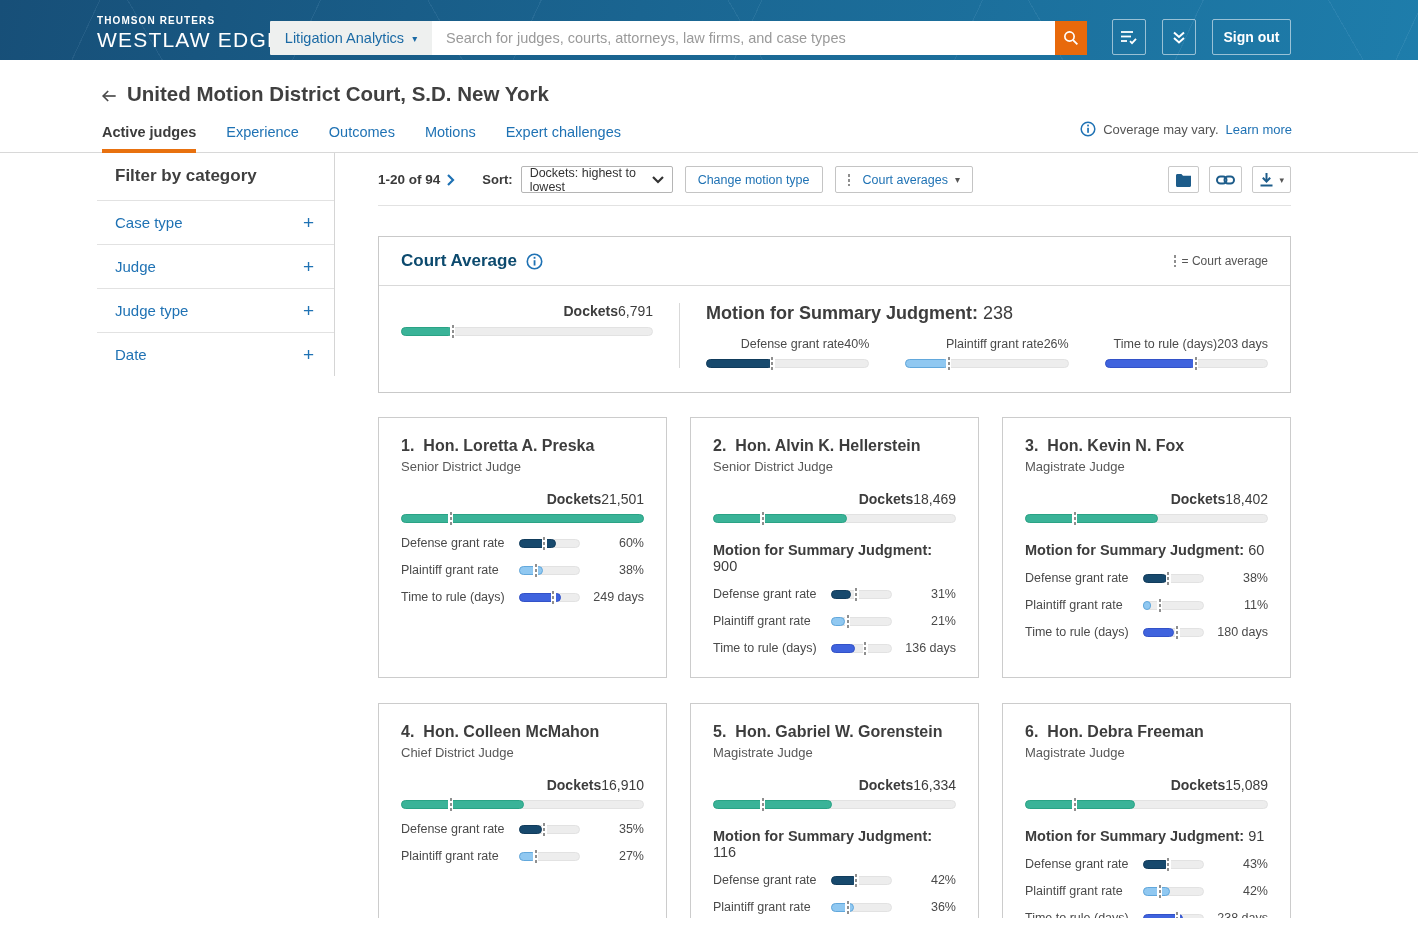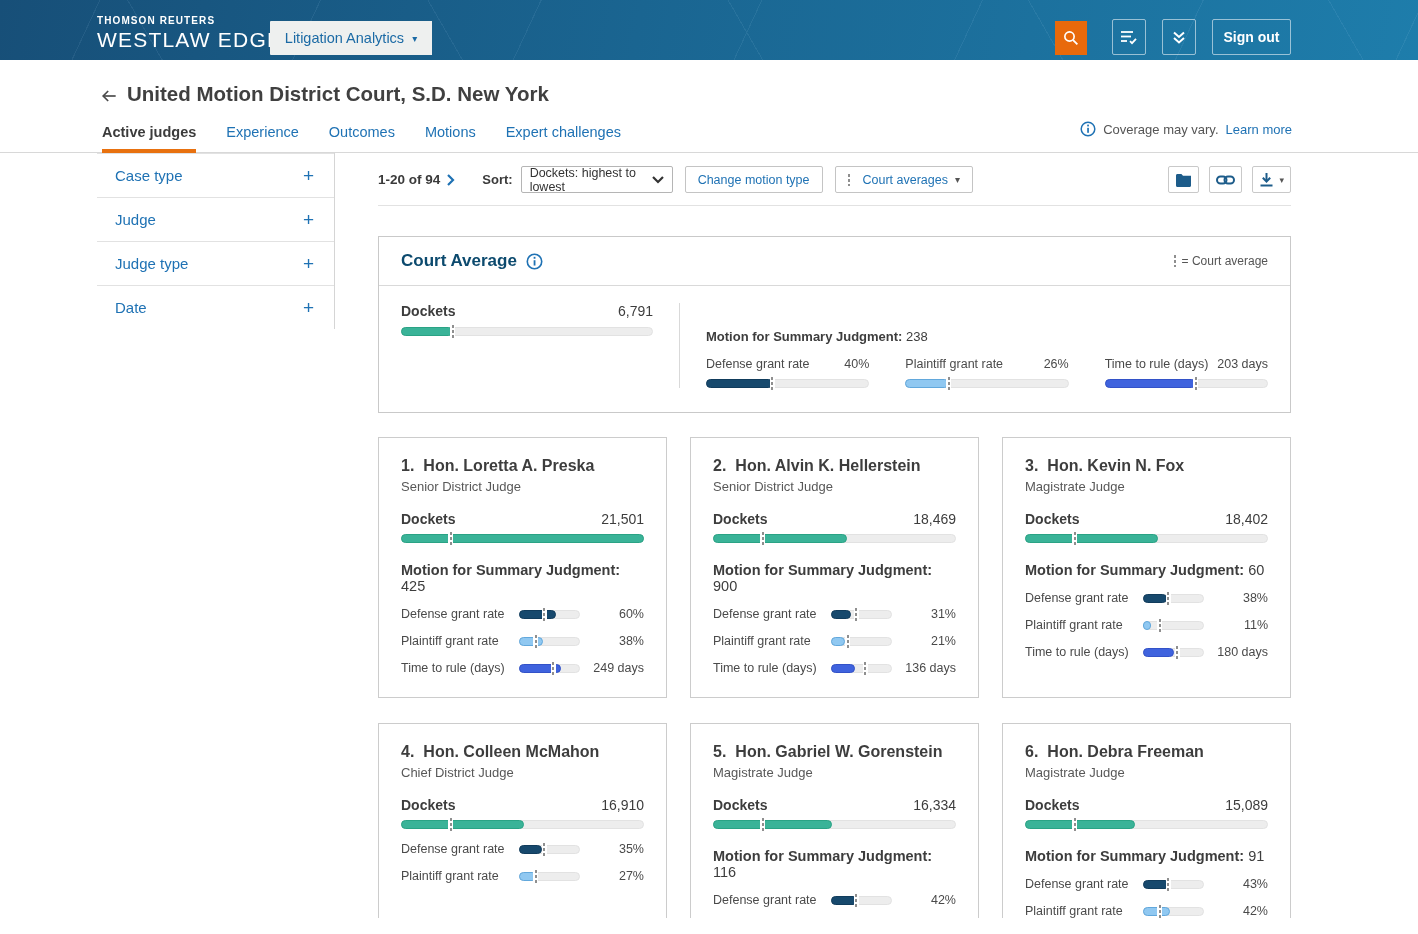--- a/index.html
+++ b/index.html
@@ -81,27 +81,27 @@
   .legend-dash { display:inline-block; width:2px; height:12px; margin-right:6px; vertical-align:-2px;
     background-image:repeating-linear-gradient(#8f8f8f 0 3px, rgba(255,255,255,0) 3px 5px); }
 
   
   .ca-card { margin-top:30px; border:1px solid #c9c9c9; background:#fff; }
   .ca-head { display:flex; align-items:center; padding:14px 22px; border-bottom:1px solid #d9d9d9; }
   .ca-title { font-size:17px; font-weight:600; color:#0c4a6e; margin-right:9px; }
   .ca-legend { margin-left:auto; font-size:12px; color:#555; }
   .ca-body { display:flex; padding:17px 22px 24px; }
   .ca-dockets { width:252px; flex:none; }
-  .label-row { display:flex; justify-content:space-between; align-items:baseline; }
+  .label-row { display:flex; justify-content:flex-end; align-items:baseline; }
   .dockets-label { font-size:14px; font-weight:bold; color:#3d3d3d; }
   .dockets-value { font-size:14px; color:#3d3d3d; }
   .ca-dockets .track { margin-top:8px; }
   .ca-divider { border-left:1px solid #d9d9d9; margin:0 26px; }
   .ca-msj { flex:1; }
-  .msj-line { font-size:13px; color:#3d3d3d;margin-top:26px; }
+  .msj-line { font-size:18px; color:#3d3d3d; }
   .msj-line b { font-weight:bold; }
   .ca-metrics { display:flex; gap:36px; margin-top:13px; }
   .ca-metric { flex:1; }
   .metric-label { font-size:12.5px; color:#4a4a4a; }
   .metric-value { font-size:12.5px; color:#4a4a4a; }
   .ca-metric .track { margin-top:8px; }
 
   
   .judge-grid { display:grid; grid-template-columns:repeat(3,1fr); column-gap:23px; row-gap:25px; margin-top:24px; }
   .judge-card { border:1px solid #ccc; background:#fff; padding:19px 22px 22px; min-height:220px; }
@@ -124,20 +124,21 @@
 
 <header class="app-header">
   <div class="brand">
     <div class="brand-top">THOMSON REUTERS</div>
     <div class="brand-bottom">WESTLAW EDGE</div>
   </div>
   <div class="product-dd">
     <span>Litigation Analytics</span>
     <span class="caret">▾</span>
   </div>
+  <input class="search-box" type="text" placeholder="Search for judges, courts, attorneys, law firms, and case types" style="">
   <button class="search-btn">
     <span>
       <svg width="18" height="18" viewBox="0 0 24 24">
           <circle cx="10" cy="10" r="6.2" fill="none" stroke="#fff" stroke-width="2.2"></circle>
           <line x1="14.8" y1="14.8" x2="20.5" y2="20.5" stroke="#fff" stroke-width="2.4"></line>
         </svg>
     </span>
   </button>
   <button class="hdr-icon-btn" style="left:1112px">
     <span>
@@ -190,20 +191,21 @@
       <div class="tab">Experience</div>
       <div class="tab">Outcomes</div>
       <div class="tab">Motions</div>
       <div class="tab">Expert challenges</div>
     </nav>
 </section>
 
 <div class="content">
 
   <aside class="sidebar">
+    <div class="sidebar-heading">Filter by category</div>
     <div>
         <div class="filter-item">
           <span>Case type</span>
           <span class="plus">+</span>
         </div>
         <div class="filter-item">
           <span>Judge</span>
           <span class="plus">+</span>
         </div>
         <div class="filter-item">
@@ -354,21 +356,20 @@
           <div class="judge-dockets">
             <div class="label-row">
               <span class="dockets-label">Dockets</span>
               <span class="dockets-value">21,501</span>
             </div>
             <div class="track">
               <div class="fill teal" style="width: calc(100% + 2px);"></div>
               <div class="marker" style="left: 20.1%;"></div>
             </div>
           </div>
-          <div class="judge-msj"><b>Motion for Summary Judgment:</b><span> 425</span></div>
           <div class="judge-metrics">
             <div class="judge-metric">
               <span class="metric-label">Defense grant rate</span>
               <div class="track">
                 <div class="fill navy" style="width: calc(60% + 2px);"></div>
                 <div class="marker" style="left: 40%;"></div>
               </div>
               <span class="metric-value">60%</span>
             </div>
             <div class="judge-metric">

